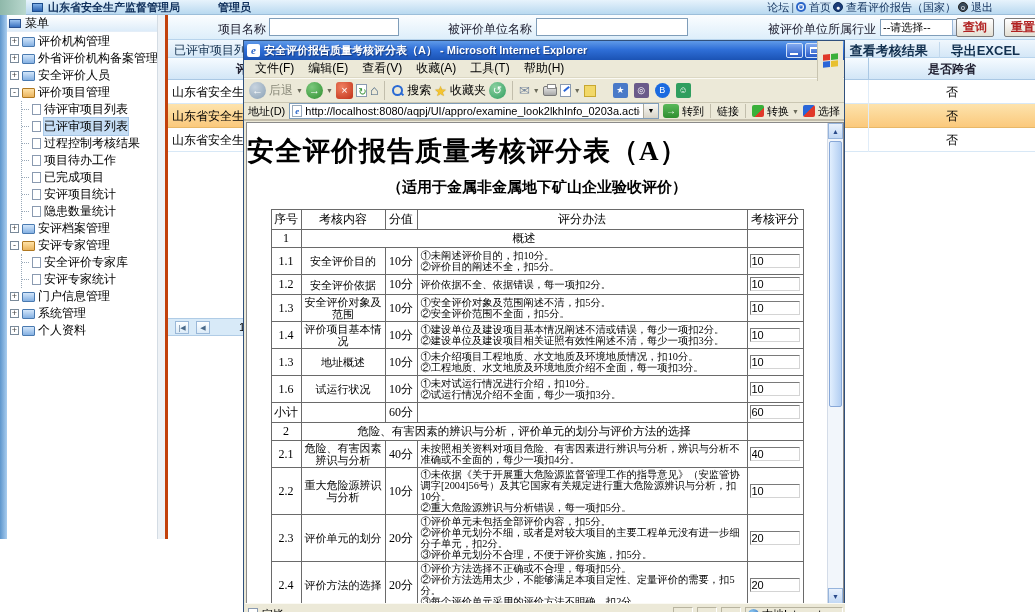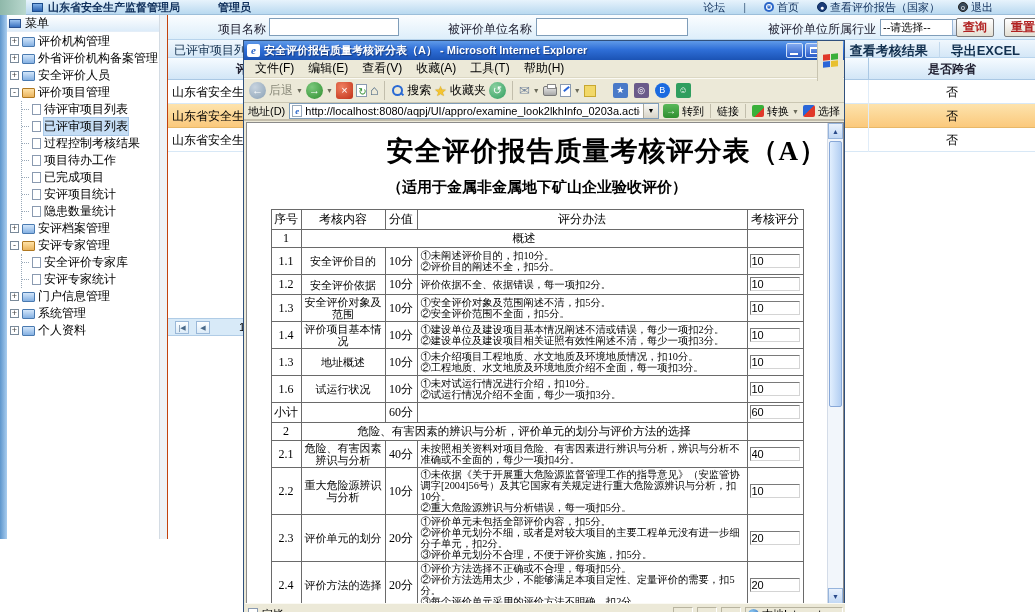--- a/index.html
+++ b/index.html
@@ -9,31 +9,31 @@
 
   
   .topbar { position:absolute; left:0; top:0; width:1035px; height:15px;
             background:linear-gradient(180deg,#e7f3fc,#b9d9f0); border-bottom:1px solid #9cbeda;
             display:flex; align-items:center; font-size:11px; color:#10305c; }
   .cap { width:26px; height:15px; background:linear-gradient(90deg,#8fb8aa,#b9d8ce); }
   .appicon { width:11px; height:9px; background:linear-gradient(#7fb0e8,#2a62b0); border:1px solid #1c4c8c; margin:0 5px 0 6px; }
   .apptitle { font-weight:bold; }
   .user { margin-left:38px; font-weight:bold; }
   .topspacer { flex:1; }
-  .toplinks { display:flex; align-items:center; gap:18px; margin-right:42px; }
+  .toplinks { display:flex; align-items:center; gap:2px; margin-right:42px; }
   .toplink { display:flex; align-items:center; gap:3px; cursor:pointer; }
   .tsep { color:#4a6a8a; }
   .tic { width:10px; height:10px; border-radius:50%; display:inline-block; }
   .ic-home { background:#2a66c8; box-shadow:inset 0 0 0 2px #2a66c8, inset 0 0 0 3px #fff; }
   .ic-status { background:#1c3c78; border:1px solid #0a2c5c; }
   .ic-exit { background:#3a4a5a; border:1px solid #222; }
   .tic i { display:block; color:#fff; font-style:normal; font-size:7px; line-height:10px; text-align:center; }
 
   
-  .sidebar { position:absolute; left:0; top:15px; width:168px; height:524px; background:#fff; border-right:1px solid #c2410c; }
+  .sidebar { position:absolute; left:0; top:15px; width:168px; height:524px; background:#fff; border-right:3px solid #c2410c; }
   .sstrip { position:absolute; left:0; top:0; width:7px; height:100%; background:linear-gradient(90deg,#5e96cc,#a9cdef); }
   .sscroll { position:absolute; right:0; top:0; width:8px; height:100%; background:#eef2f6; border-left:1px solid #d4dce4; }
   .scontent { position:absolute; left:7px; top:0; right:8px; bottom:0; overflow:hidden; }
   .menuhdr { height:17px; display:flex; align-items:center; gap:4px; padding-left:2px;
              background:linear-gradient(180deg,#ffffff,#ddecf9); border-bottom:1px solid #e4eef8; }
   .micon { width:12px; height:9px; background:linear-gradient(#9cc4f0,#3a72c0); border:1px solid #2a5290; }
   .tree { padding-top:1px; }
   .trow { display:flex; align-items:center; gap:3px; height:17px; padding-left:3px; white-space:nowrap; cursor:pointer; }
   .pmbox { width:9px; height:9px; border:1px solid #7a8a9a; background:#fff; font-size:9px; line-height:7px; text-align:center; color:#444; flex:none; }
   .ficon { width:13px; height:10px; background:linear-gradient(180deg,#d3e6fa,#84b0e2); border:1px solid #4a7ab0; border-radius:1px; flex:none; position:relative; }
@@ -138,21 +138,21 @@
   .asep { width:1px; height:14px; background:#c2beac; margin:0 2px; }
   .cvic { width:12px; height:12px; background:linear-gradient(135deg,#3ab03a 60%,#e0392a 60%); border-radius:2px; flex:none; }
   .slic { width:12px; height:12px; background:linear-gradient(135deg,#2a66d8 50%,#e0392a 50%); border-radius:2px; flex:none; }
 
   .pbody { position:absolute; left:2px; top:81px; width:598px; height:483px; background:#fff; border:1px solid #8a8a8a; overflow:hidden; }
   .vscroll { position:absolute; right:0; top:0; width:16px; height:100%; background:#f2f6fb; border-left:1px solid #d4dce8; }
   .sarrow { position:absolute; left:0; width:15px; height:16px; background:linear-gradient(#eaf2fd,#c2d8f4); border:1px solid #96b4dc; font-size:7px; line-height:15px; text-align:center; color:#2a4a8a; cursor:pointer; }
   .sarrow.up { top:0; } .sarrow.down { bottom:0; }
   .sthumb { position:absolute; left:1px; top:18px; width:13px; height:266px; background:linear-gradient(90deg,#e2effe,#b2cef2); border:1px solid #88a8d8; border-radius:2px; cursor:grab; }
   .doc { position:absolute; left:0; top:0; right:16px; bottom:0; overflow:hidden; font-family:"Liberation Serif",serif; }
-  .dtitle { margin-top:10px; text-align:right; font-size:27px; font-weight:bold; letter-spacing:1px; }
+  .dtitle { margin-top:10px; text-align:left; font-size:27px; font-weight:bold; letter-spacing:1px; }
   .dsub { margin-top:9px; text-align:center; font-size:15px; font-weight:bold; }
   table.dt { margin:12px auto 0; border-collapse:collapse; table-layout:fixed; width:532px; }
   .dt th, .dt td { border:1px solid #6a6a6a; padding:1px 2px; font-size:12px; vertical-align:middle; overflow:hidden; }
   .dt th { font-weight:normal; text-align:center; }
   .dt td.c { text-align:center; }
   .dt td.content { text-align:center; font-size:11px; line-height:12px; }
   .dt td.m { font-size:10.3px; line-height:11px; padding:1px 3px; white-space:pre-line; }
   .dt td.sec { text-align:center; font-size:11.5px; }
   input.sv { width:50px; height:14px; border:1px solid; border-color:#7a7a7a #d4d4d4 #d4d4d4 #7a7a7a; font-size:11px; padding:0 1px; font-family:"Liberation Sans",sans-serif; }
 

